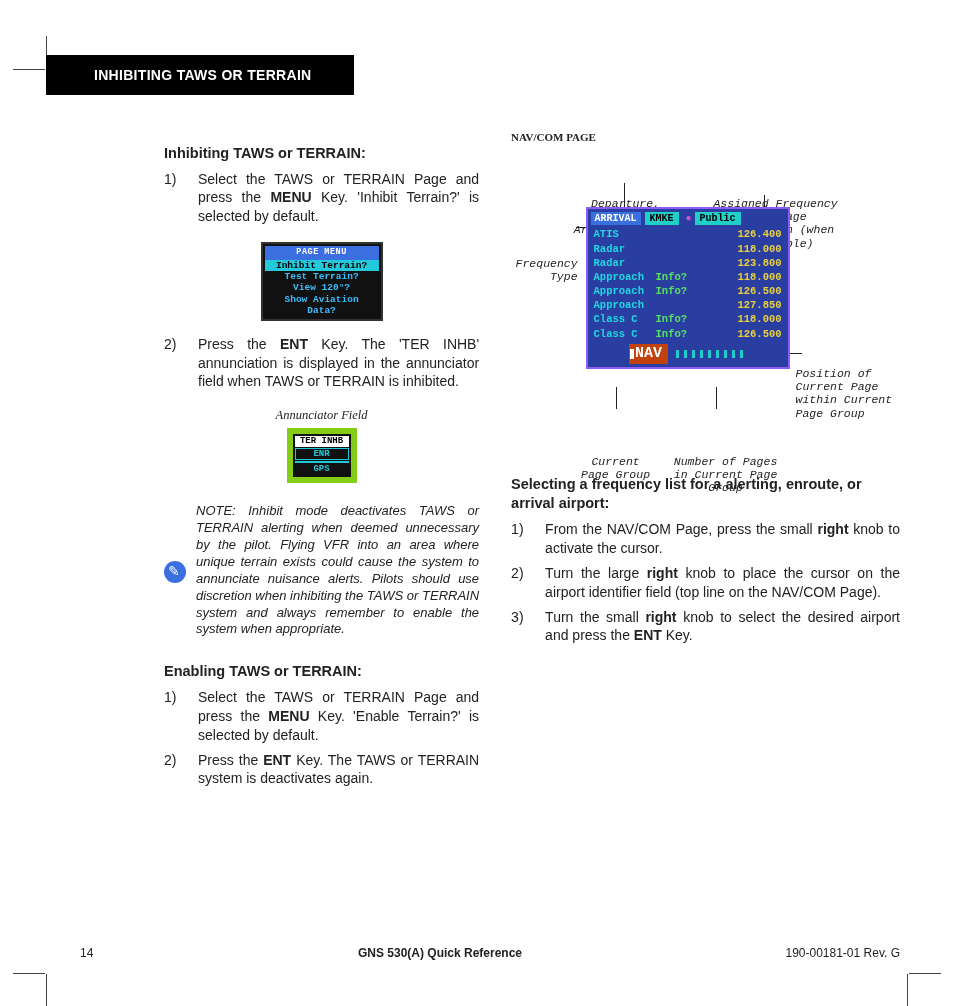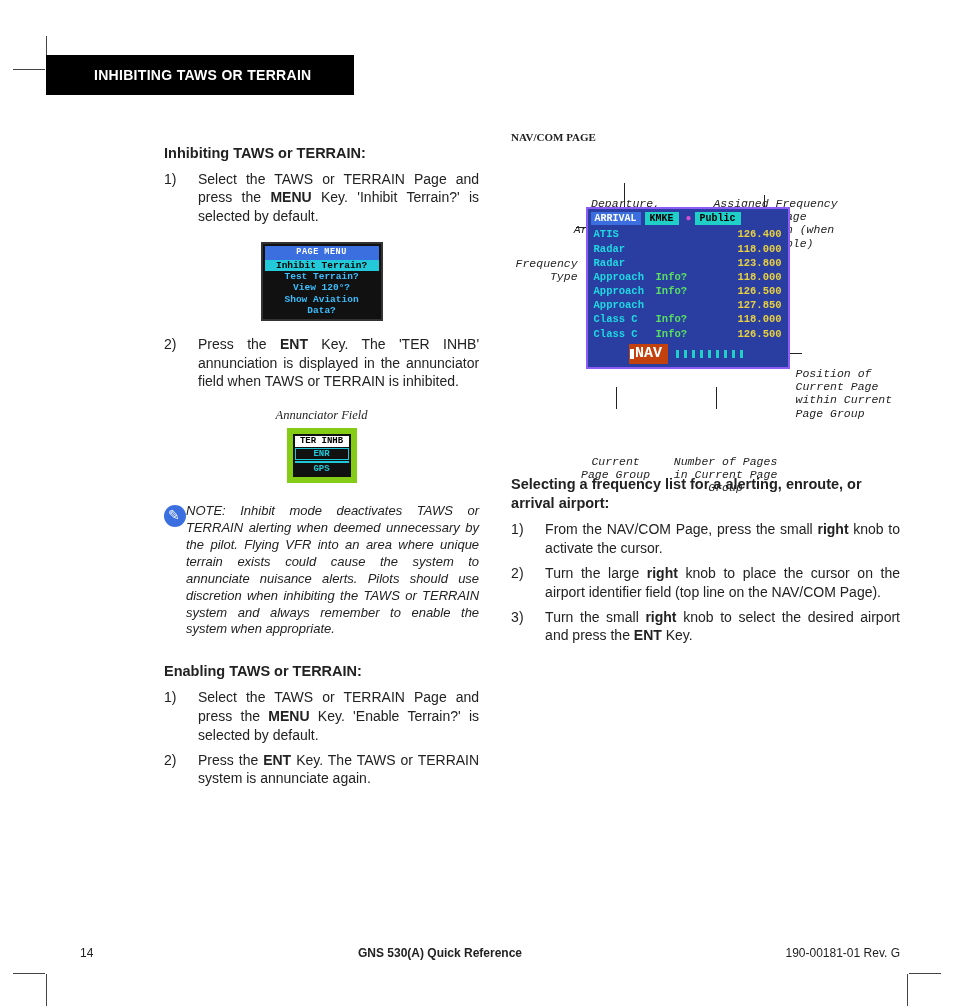--- a/index.html
+++ b/index.html
@@ -147,21 +147,23 @@
     line-height:1.15;
     margin-bottom:1px;
   }
   .screen-ann .inv { background:#fff; color:#000; }
   .screen-ann .blue { color:#20c9d8; border:1px solid #20c9d8; }
   .screen-ann .plain { color:#20c9d8; }
 
   
   .note-row {
     display:flex;
+    gap:10px;
     margin: 6px 0 10px;
+    align-items: center;
   }
   .note-icon {
     width:22px; height:22px; flex:0 0 22px;
     border-radius:50%;
     background:#3b6fe0;
     position:relative;
     margin-top:2px;
   }
   .note-icon::after{
     content:"✎";
@@ -320,21 +322,21 @@
       <div class="note-icon"></div>
       <div class="note-text">NOTE:  Inhibit mode deactivates TAWS or TERRAIN alerting when deemed unnecessary by the pilot.  Flying VFR into an area where unique terrain exists could cause the system to annunciate nuisance alerts.  Pilots should use discretion when inhibiting the TAWS or TERRAIN system and always remember to enable the system when appropriate.</div>
     </div>
 
     <div class="section-head">Enabling TAWS or TERRAIN:</div>
     <ol class="steps">
       <li>
         <span>Select the TAWS or TERRAIN Page and press the </span><span class="bold">MENU</span><span> Key.  'Enable Terrain?' is selected by default.</span>
       </li>
       <li>
-        <span>Press the </span><span class="bold">ENT</span><span> Key.  The TAWS or TERRAIN system is annunciate again.</span>
+        <span>Press the </span><span class="bold">ENT</span><span> Key.  The TAWS or TERRAIN system is deactivates again.</span>
       </li>
     </ol>
   </div>
 
   <div class="col">
     <div class="page-title">NAV/COM PAGE</div>
 
     <div class="navcom-fig">
 
       <div class="callout" style="left:50px;top:0;width:120px">Departure, Enroute, or Arrival Airport</div>

